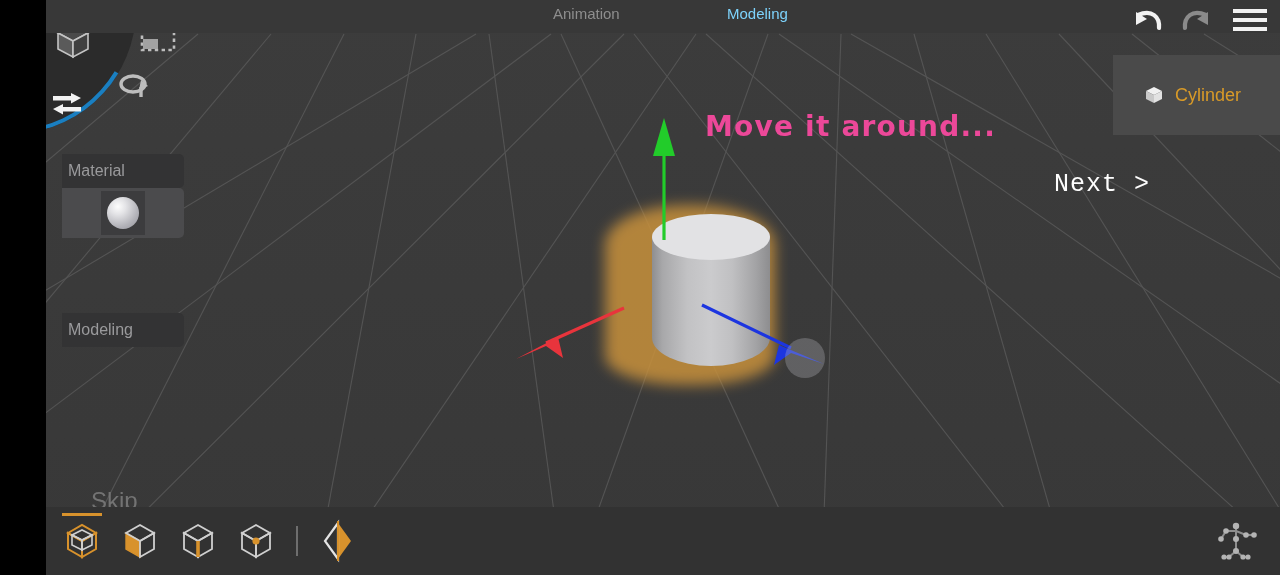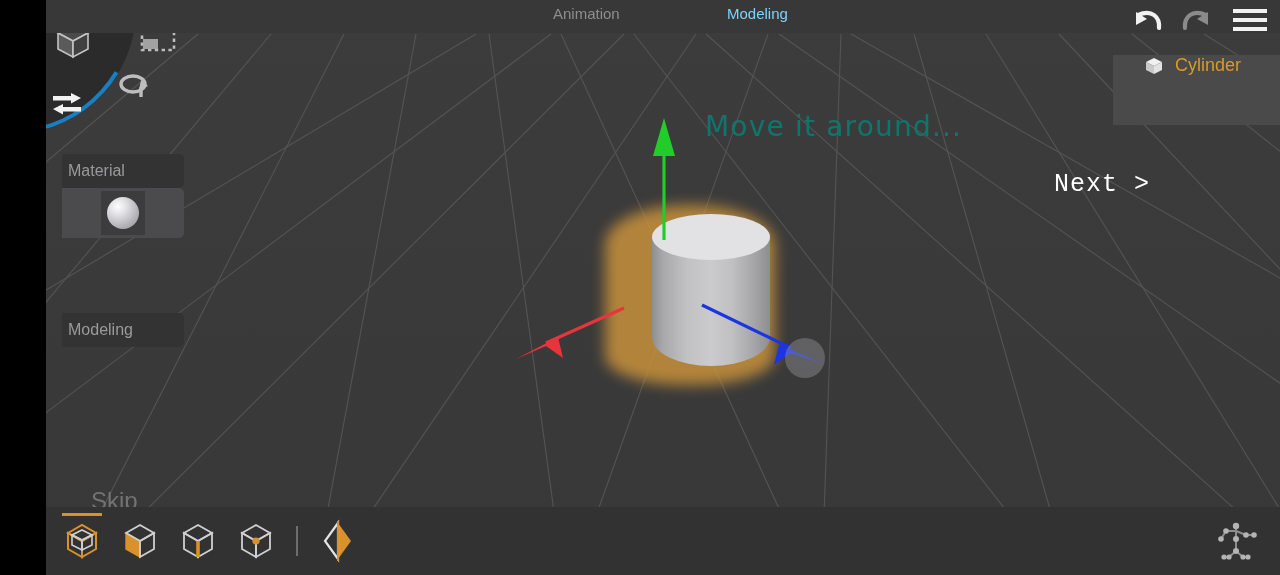--- a/index.html
+++ b/index.html
@@ -151,35 +151,35 @@
   .top-actions {
     position:absolute; right:10px; top:3px;
     display:flex; align-items:center; gap:12px;
     z-index:45;
   }
   .icon-btn { display:flex; align-items:center; justify-content:center; }
 
   
   .obj-popup {
     position:absolute; right:0; top:55px;
-    width:167px; height:70px;
+    width:167px; height:80px;
     background:#4a4a4a;
-    display:flex; align-items:flex-start;
+    display:flex; align-items:center;
     padding-left:30px; gap:10px;
     z-index:42;
   }
   .obj-name { color:#d89a28; font-size:18px; }
 
   
   .tut-text {
     position:absolute; left:705px; top:110px;
-    color:#0f766e;
+    color:#ec4899;
     font-size:28px;
     font-family:"DejaVu Sans", sans-serif;
-    font-weight:normal;
+    font-weight:bold;
     letter-spacing:1.2px;
     z-index:35;
     white-space:nowrap;
   }
   .tut-next {
     position:absolute; left:1054px; top:170px;
     color:#fdfdfd;
     font-size:25px;
     font-family:Liberation Mono, monospace;
     letter-spacing:1px;

